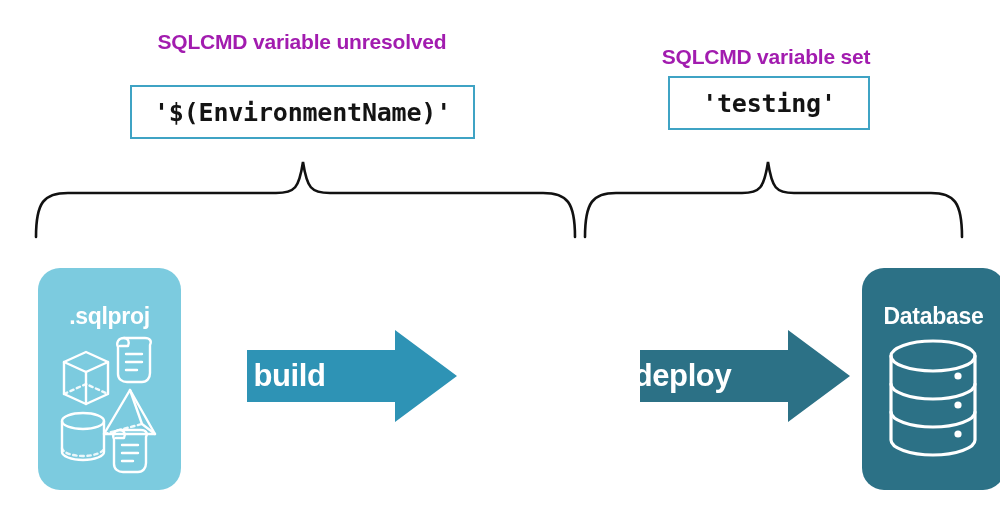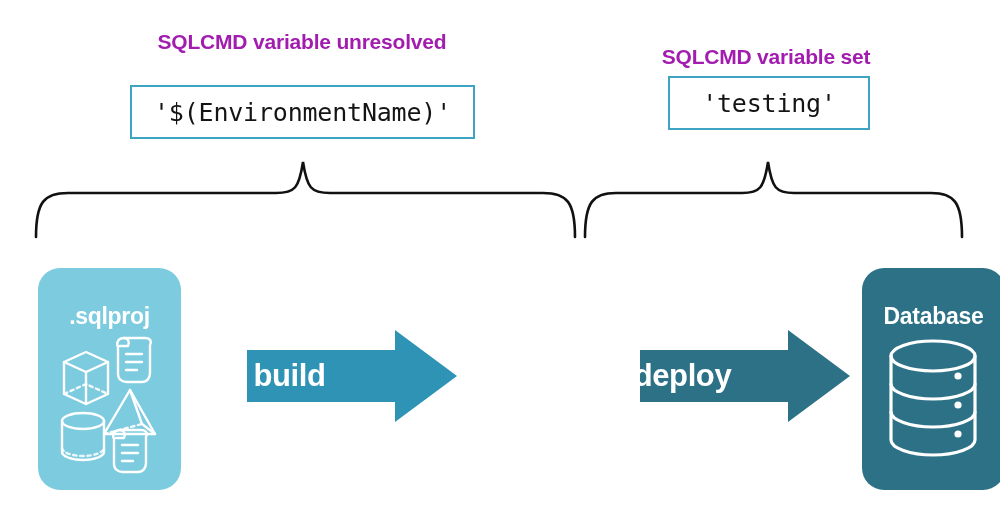--- a/index.html
+++ b/index.html
@@ -43,20 +43,21 @@
     box-sizing: border-box;
     border: 2px solid #3FA3C4;
     background: #ffffff;
     display: flex;
     align-items: center;
     justify-content: center;
     font-family: "DejaVu Sans Mono", "Liberation Mono", monospace;
     font-size: 25px;
     color: #141414;
     letter-spacing: -0.2px;
+    font-weight: bold;
   }
   #value-box-left  { left: 130px; top: 85px; width: 345px; height: 54px; }
   #value-box-right { left: 668px; top: 76px; width: 202px; height: 54px; }
 
   
   .brace-layer {
     position: absolute;
     left: 0; top: 140px;
     width: 1000px; height: 110px;
   }

